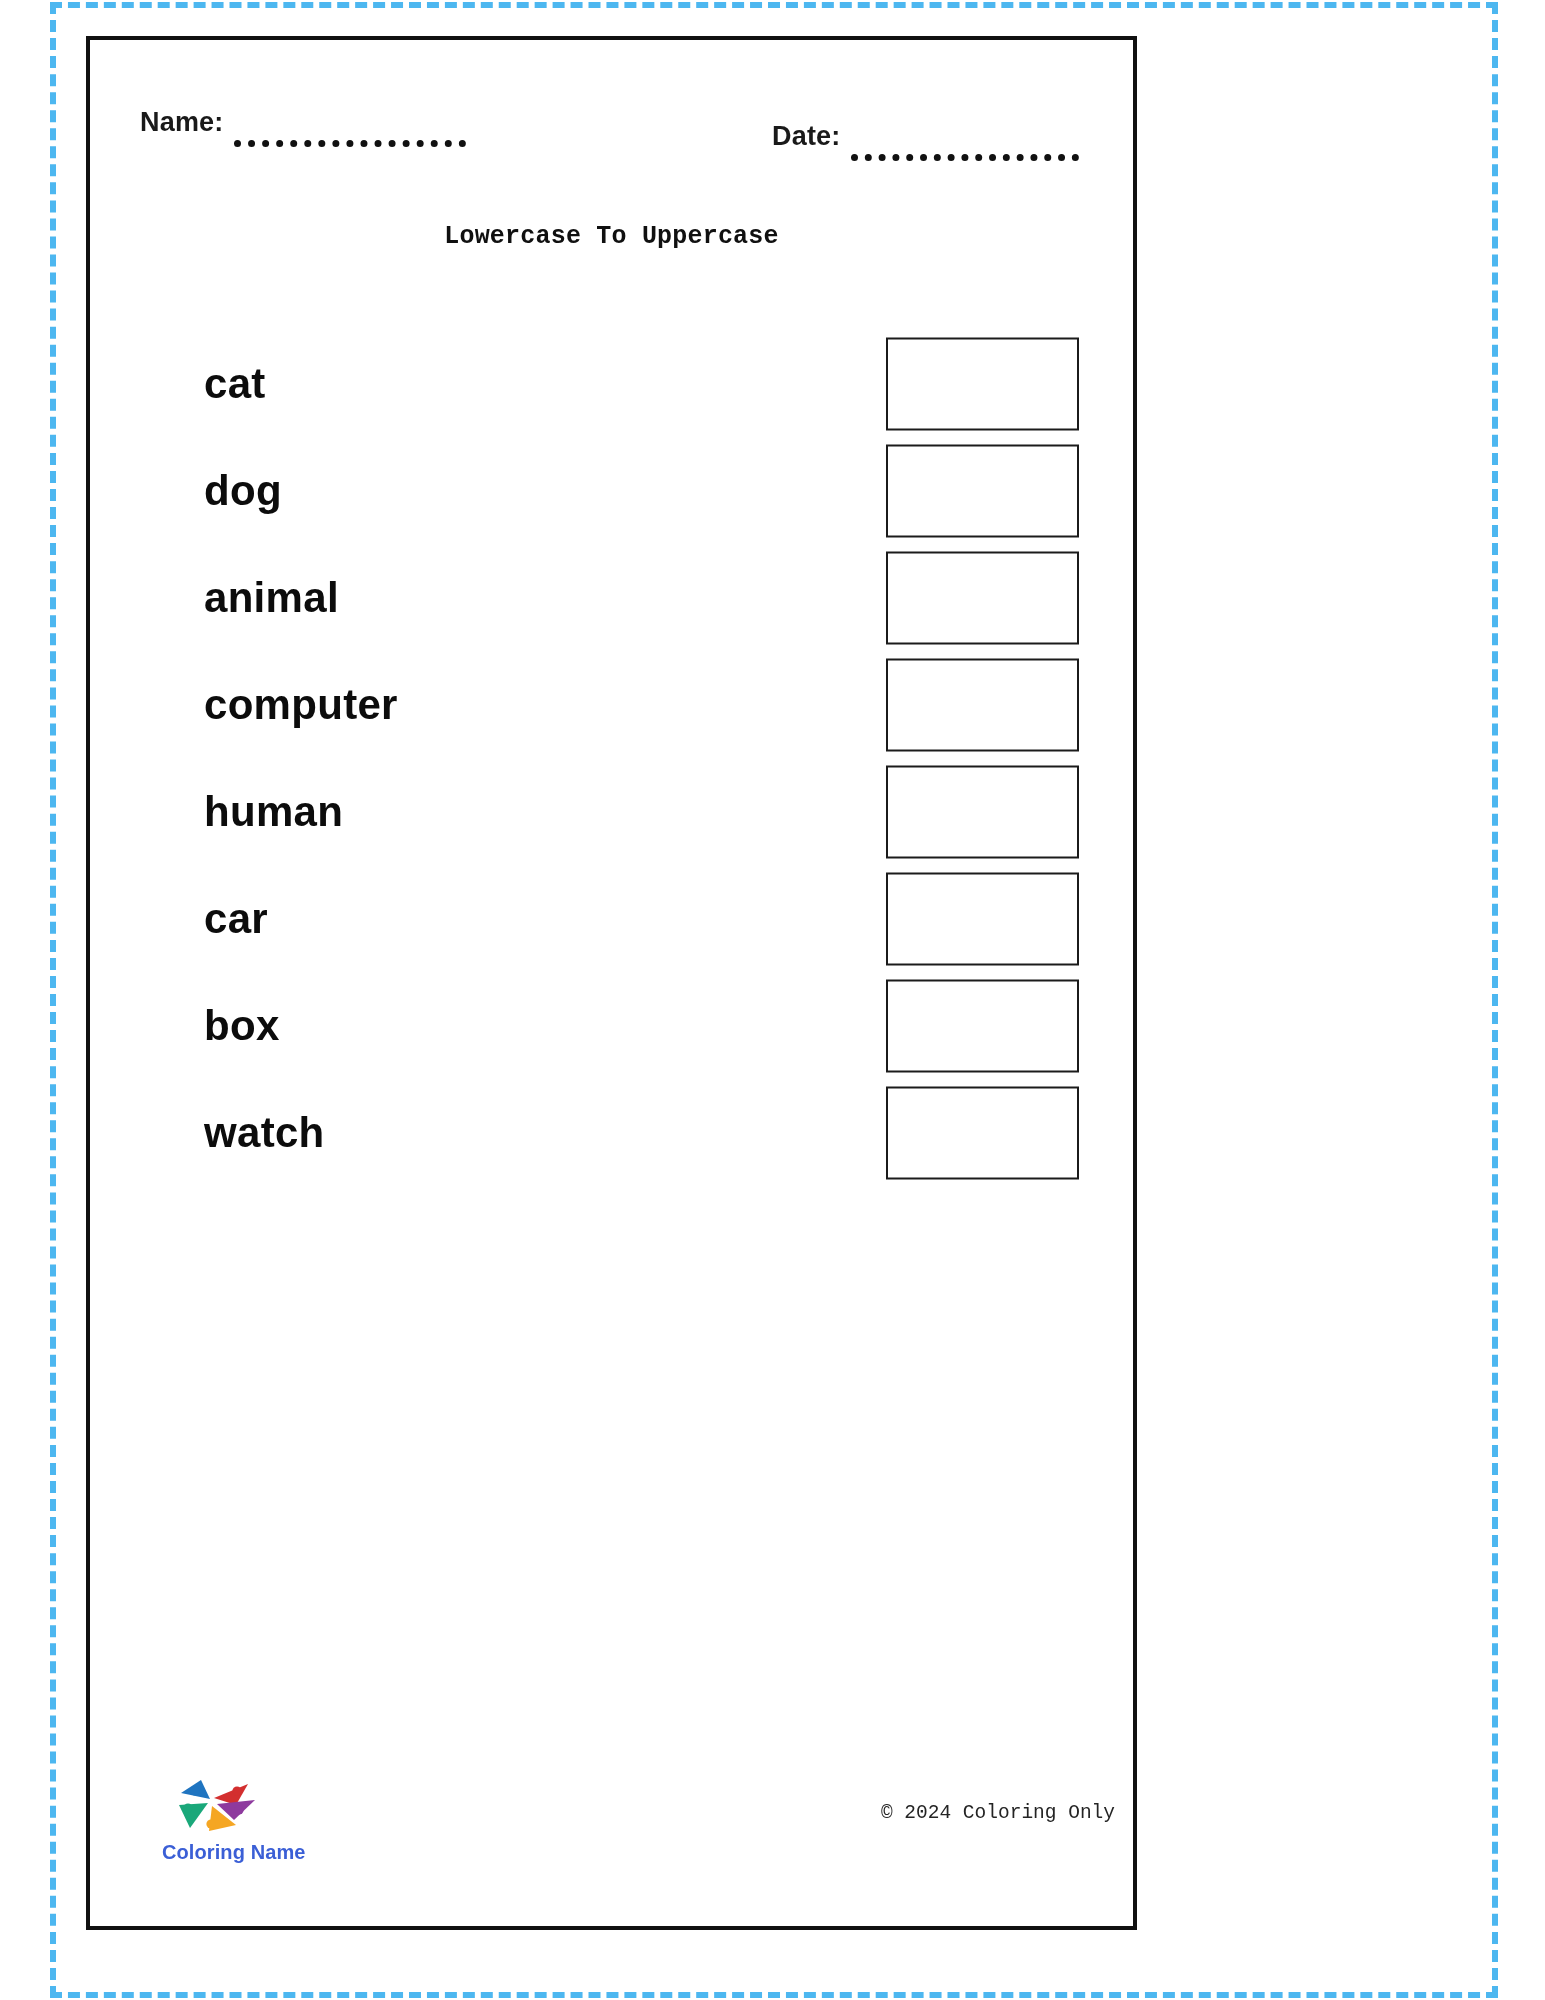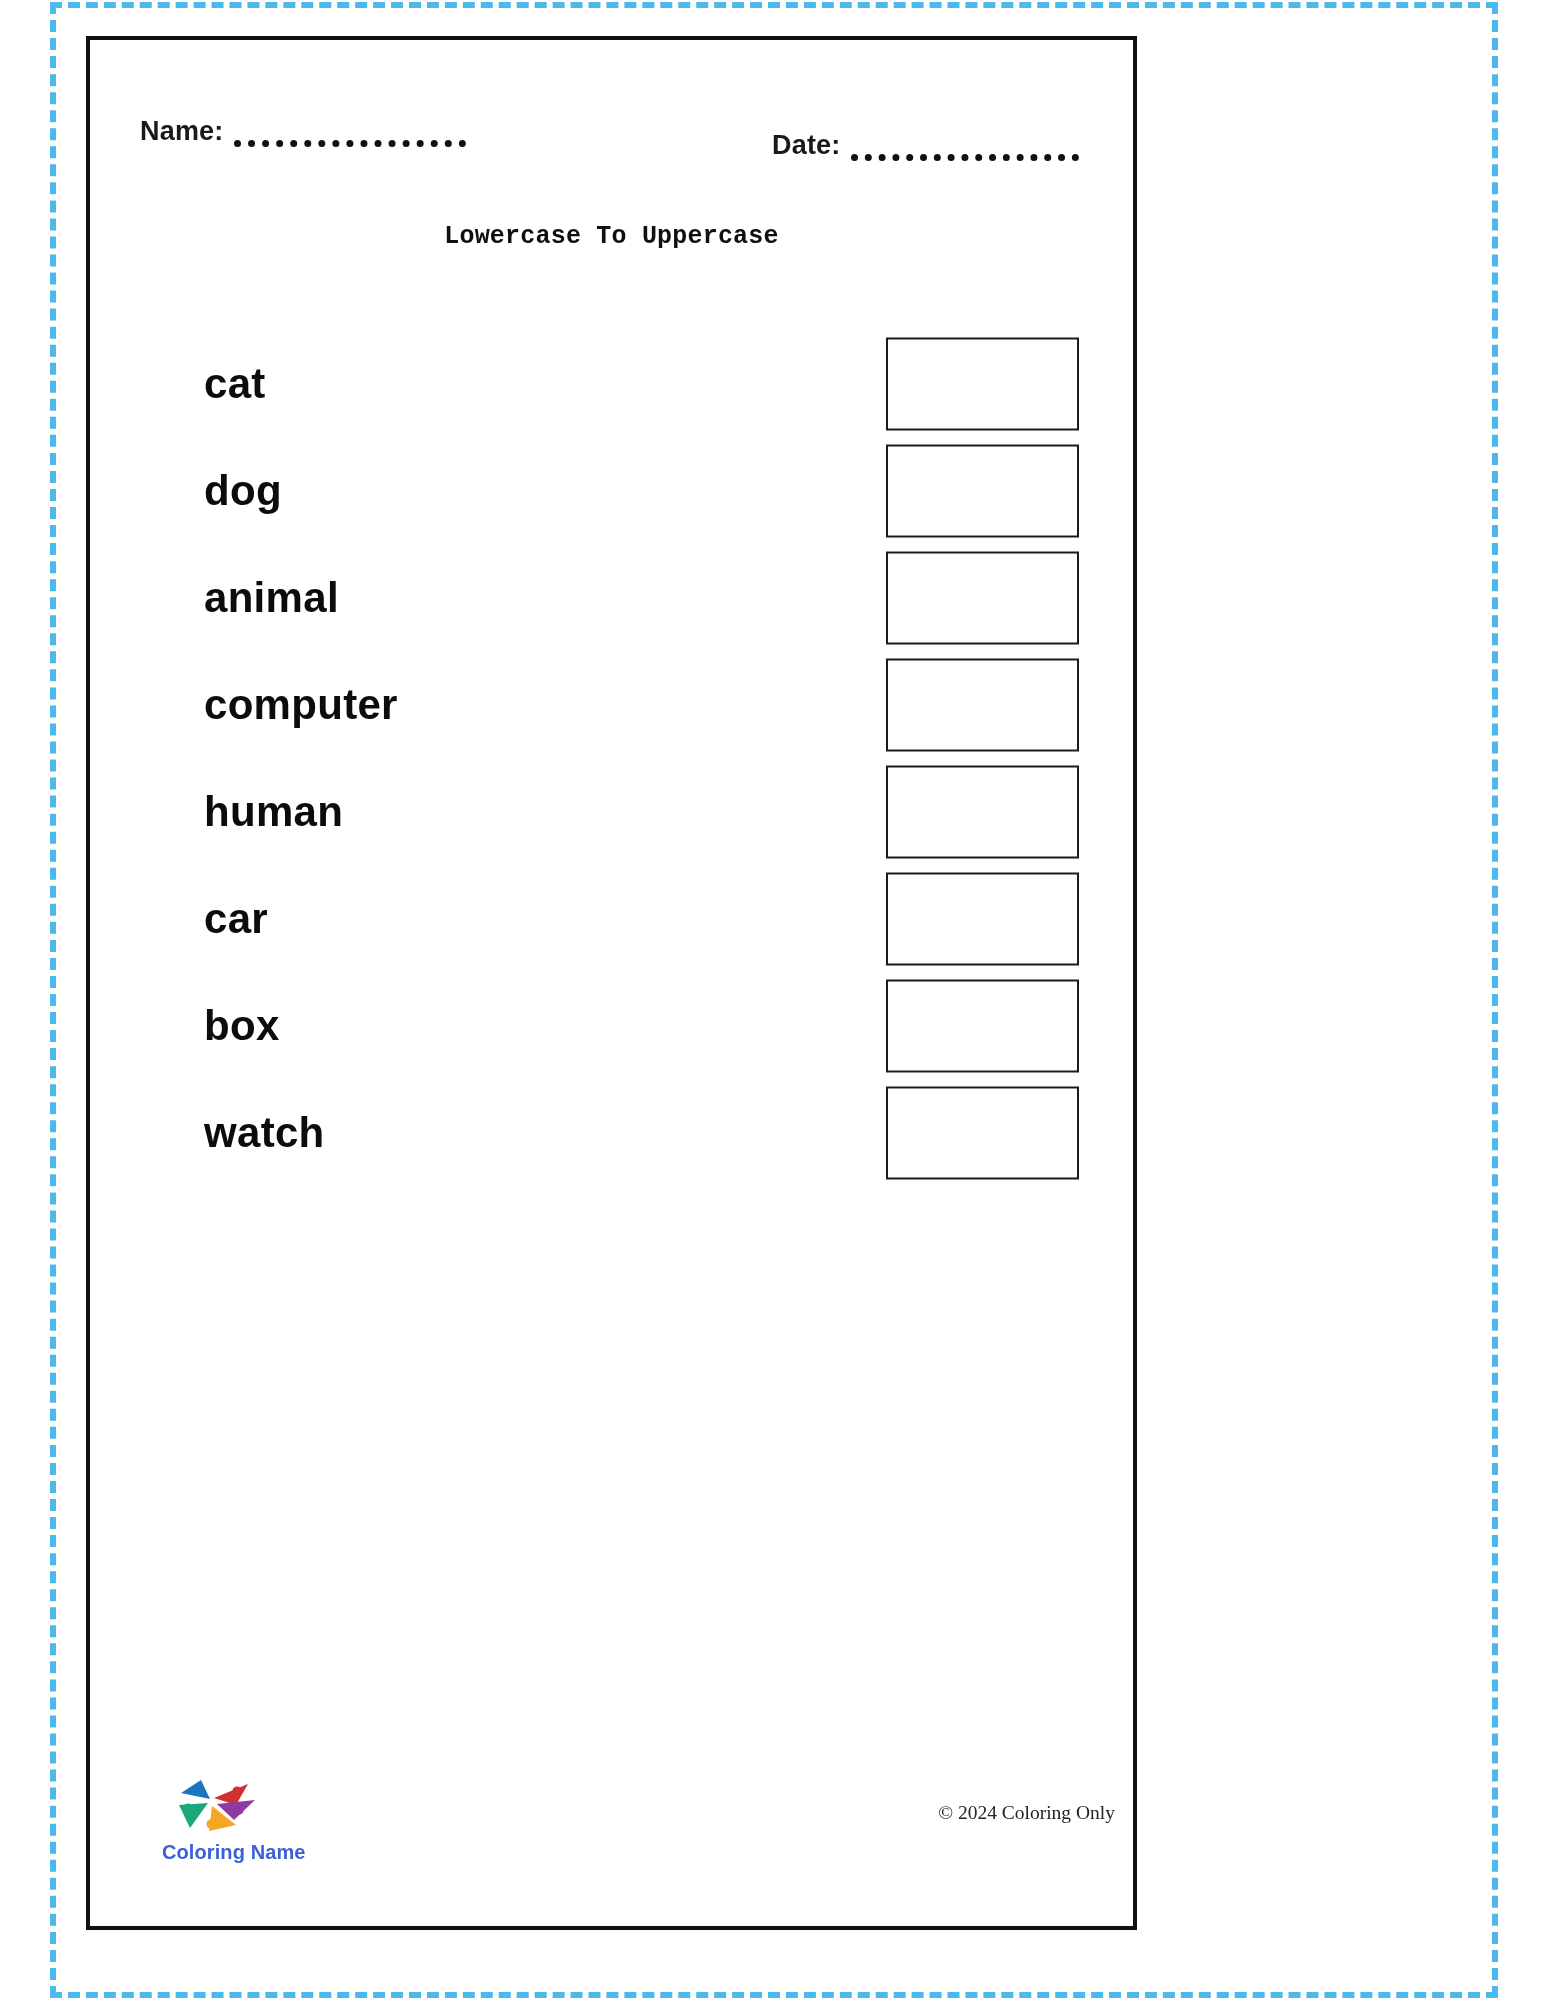--- a/index.html
+++ b/index.html
@@ -45,21 +45,21 @@
   }
 
   
   #header-row {
     position: absolute;
     left: 86px;
     top: 90px;
     right: 408px;
     height: 90px;
   }
-  .field-group { position: absolute; display: flex; align-items: flex-end; }
+  .field-group { position: absolute; display: flex; align-items: center; }
   #name-field-group { left: 54px; top: 8px; }
   #date-field-group { left: 686px; top: 22px; }
 
   .field-label {
     font-size: 27px;
     font-weight: bold;
     color: #1a1a1a;
     letter-spacing: .2px;
     white-space: nowrap;
   }
@@ -170,21 +170,21 @@
   }
   #footer-site-link {
     text-decoration: underline;
     color: #242424;
   }
   #footer-copyright {
     margin-top: 12px;
     text-align: right;
     font-size: 19.5px;
     color: #242424;
-    font-family: Liberation Serif, serif;
+    font-family: Liberation Mono, monospace;
   }
 </style>
 </head>
 <body>
 
 <div id="worksheet-page">
 
   <div id="outer-dashed-frame"></div>
   <div id="inner-frame-rect"></div>
 

